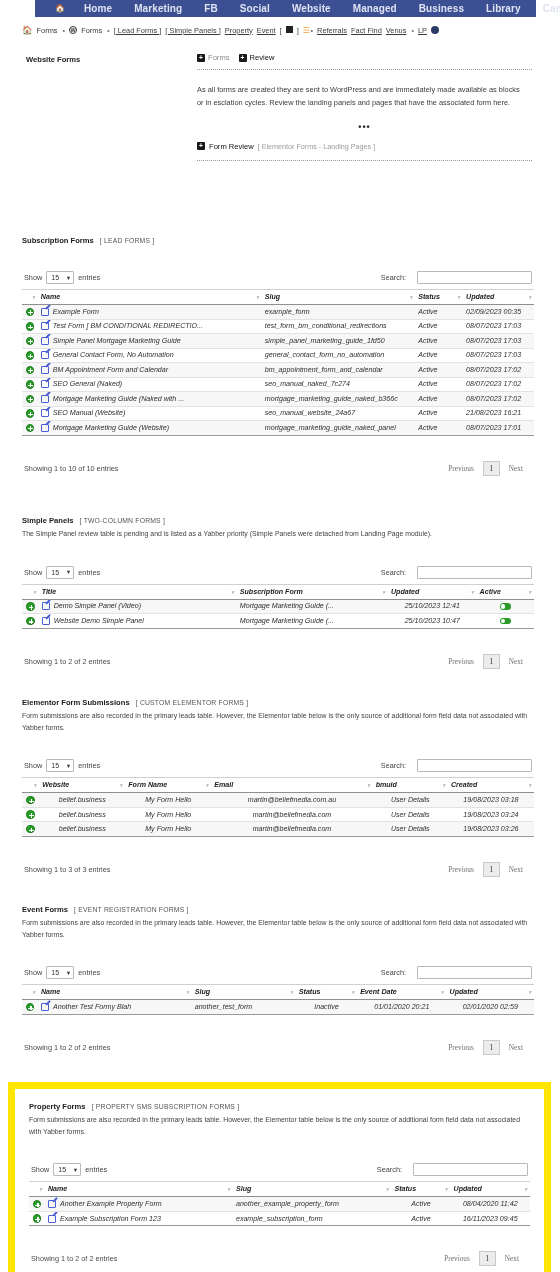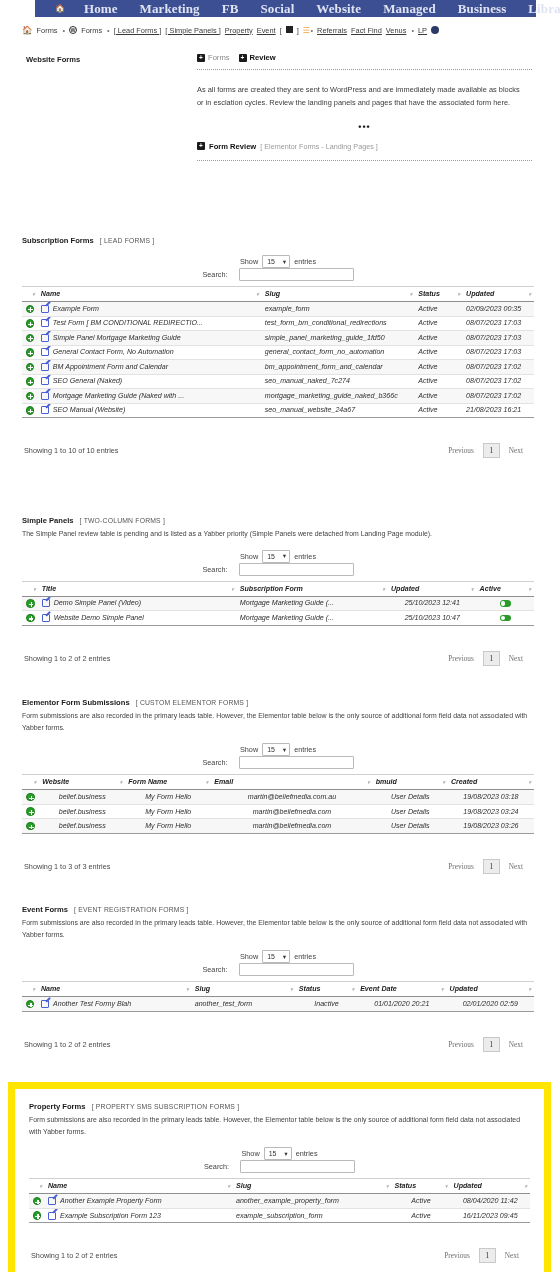--- a/index.html
+++ b/index.html
@@ -15,22 +15,22 @@
   }
 
   
   .topnav {
     position:absolute; left:35px; top:0; width:501px; height:17px;
     background:#3c4f93;
     display:flex; align-items:center;
     padding-left:20px; gap:0;
   }
   .topnav .nav-item {
-    color:#dfe3f2; font-size:13px; font-weight:600;
-    padding:0 11px; white-space:nowrap; letter-spacing:.1px;font-family:Liberation Serif, serif;
+    color:#dfe3f2; font-size:10px; font-weight:600;
+    padding:0 11px; white-space:nowrap; letter-spacing:.1px;
   }
   .topnav .home-glyph { color:#fff; font-size:8px; padding:0 8px 0 0; }
 
   
   .crumbbar {
     position:absolute; left:0; top:19px; width:560px; height:22px;
     display:flex; align-items:center; gap:0;
     padding-left:22px; font-size:7.4px; color:#3a3a3a;
     white-space:nowrap;
   }
@@ -60,41 +60,41 @@
     font-size:7.6px; font-weight:700; color:#222;
   }
   .intro-col { position:absolute; left:197px; top:53px; width:335px; }
   .tagrow { display:flex; align-items:center; gap:3px; font-size:7.6px; }
   .plusbox {
     display:inline-block; width:8px; height:8px; background:#1a1a1a;
     color:#fff; font-size:6.5px; line-height:8px; text-align:center;
     font-weight:700; border-radius:1px;
   }
   .tag-muted { color:#8a8a8a; margin-right:6px; }
-  .tag-strong { font-weight:700; color:#111; }
+  .tag-strong { font-weight:400; color:#111; }
   .dotrule {
     border-top:1.3px dotted #9a9a9a; margin-top:7px; width:100%;
   }
   .intro-para {
     margin-top:14px; font-size:7.4px; line-height:1.75; color:#3a3a3a;
     width:328px;
   }
   .ellip { text-align:center; margin-top:12px; font-size:9px; font-weight:900; color:#222; letter-spacing:1px;}
   .review-row { margin-top:10px; display:flex; align-items:center; gap:4px; font-size:7.6px; }
   .review-sub { color:#9a9a9a; font-size:7.2px; }
 
   
   .section { position:absolute; left:22px; width:512px; }
   .sec-title { font-size:7.6px; font-weight:700; color:#1a1a1a; }
   .sec-tag { font-size:6.8px; color:#555; font-weight:400; margin-left:4px; letter-spacing:.2px;}
   .sec-desc { font-size:6.9px; color:#3f3f3f; line-height:1.7; margin-top:3px; width:508px;}
 
   .tbl-controls {
     display:flex; justify-content:space-between; align-items:center;
-    margin-top:10px; padding:0 2px;flex-direction:column;
+    margin-top:26px; padding:0 2px;
   }
   .show-entries { font-size:7.3px; color:#444; display:flex; align-items:center; gap:4px;}
   .sel {
     border:1px solid #b9b9b9; background:#fff; height:13px; width:28px;
     font-size:7px; color:#333; display:inline-flex; align-items:center;
     justify-content:space-between; padding:0 2px 0 4px; border-radius:1px;
   }
   .sel .carat { font-size:5.5px; color:#333; }
   .search-wrap { font-size:7.3px; color:#444; display:flex; align-items:center; gap:11px;}
   .search-box {
@@ -353,20 +353,32 @@
           <td class="ico-col"><span class="greenbtn"></span></td>
         <td>
             <span class="namecell">
               <span class="editico"></span>
               <span>SEO Manual (Website)</span>
             </span>
           </td>
         <td>seo_manual_website_24a67</td>
         <td>Active</td>
         <td>21/08/2023 16:21</td>
+        </tr>
+      <tr>
+          <td class="ico-col"><span class="greenbtn"></span></td>
+        <td>
+            <span class="namecell">
+              <span class="editico"></span>
+              <span>Mortgage Marketing Guide (Website)</span>
+            </span>
+          </td>
+        <td>mortgage_marketing_guide_naked_panel</td>
+        <td>Active</td>
+        <td>08/07/2023 17:01</td>
         </tr>
     </tbody>
   </table>
   <div class="tbl-footer">
     <span>Showing 1 to 10 of 10 entries</span>
     <span class="pager">
       <span class="pg">Previous</span>
       <span class="pgnum">1</span>
       <span class="pg">Next</span>
     </span>

